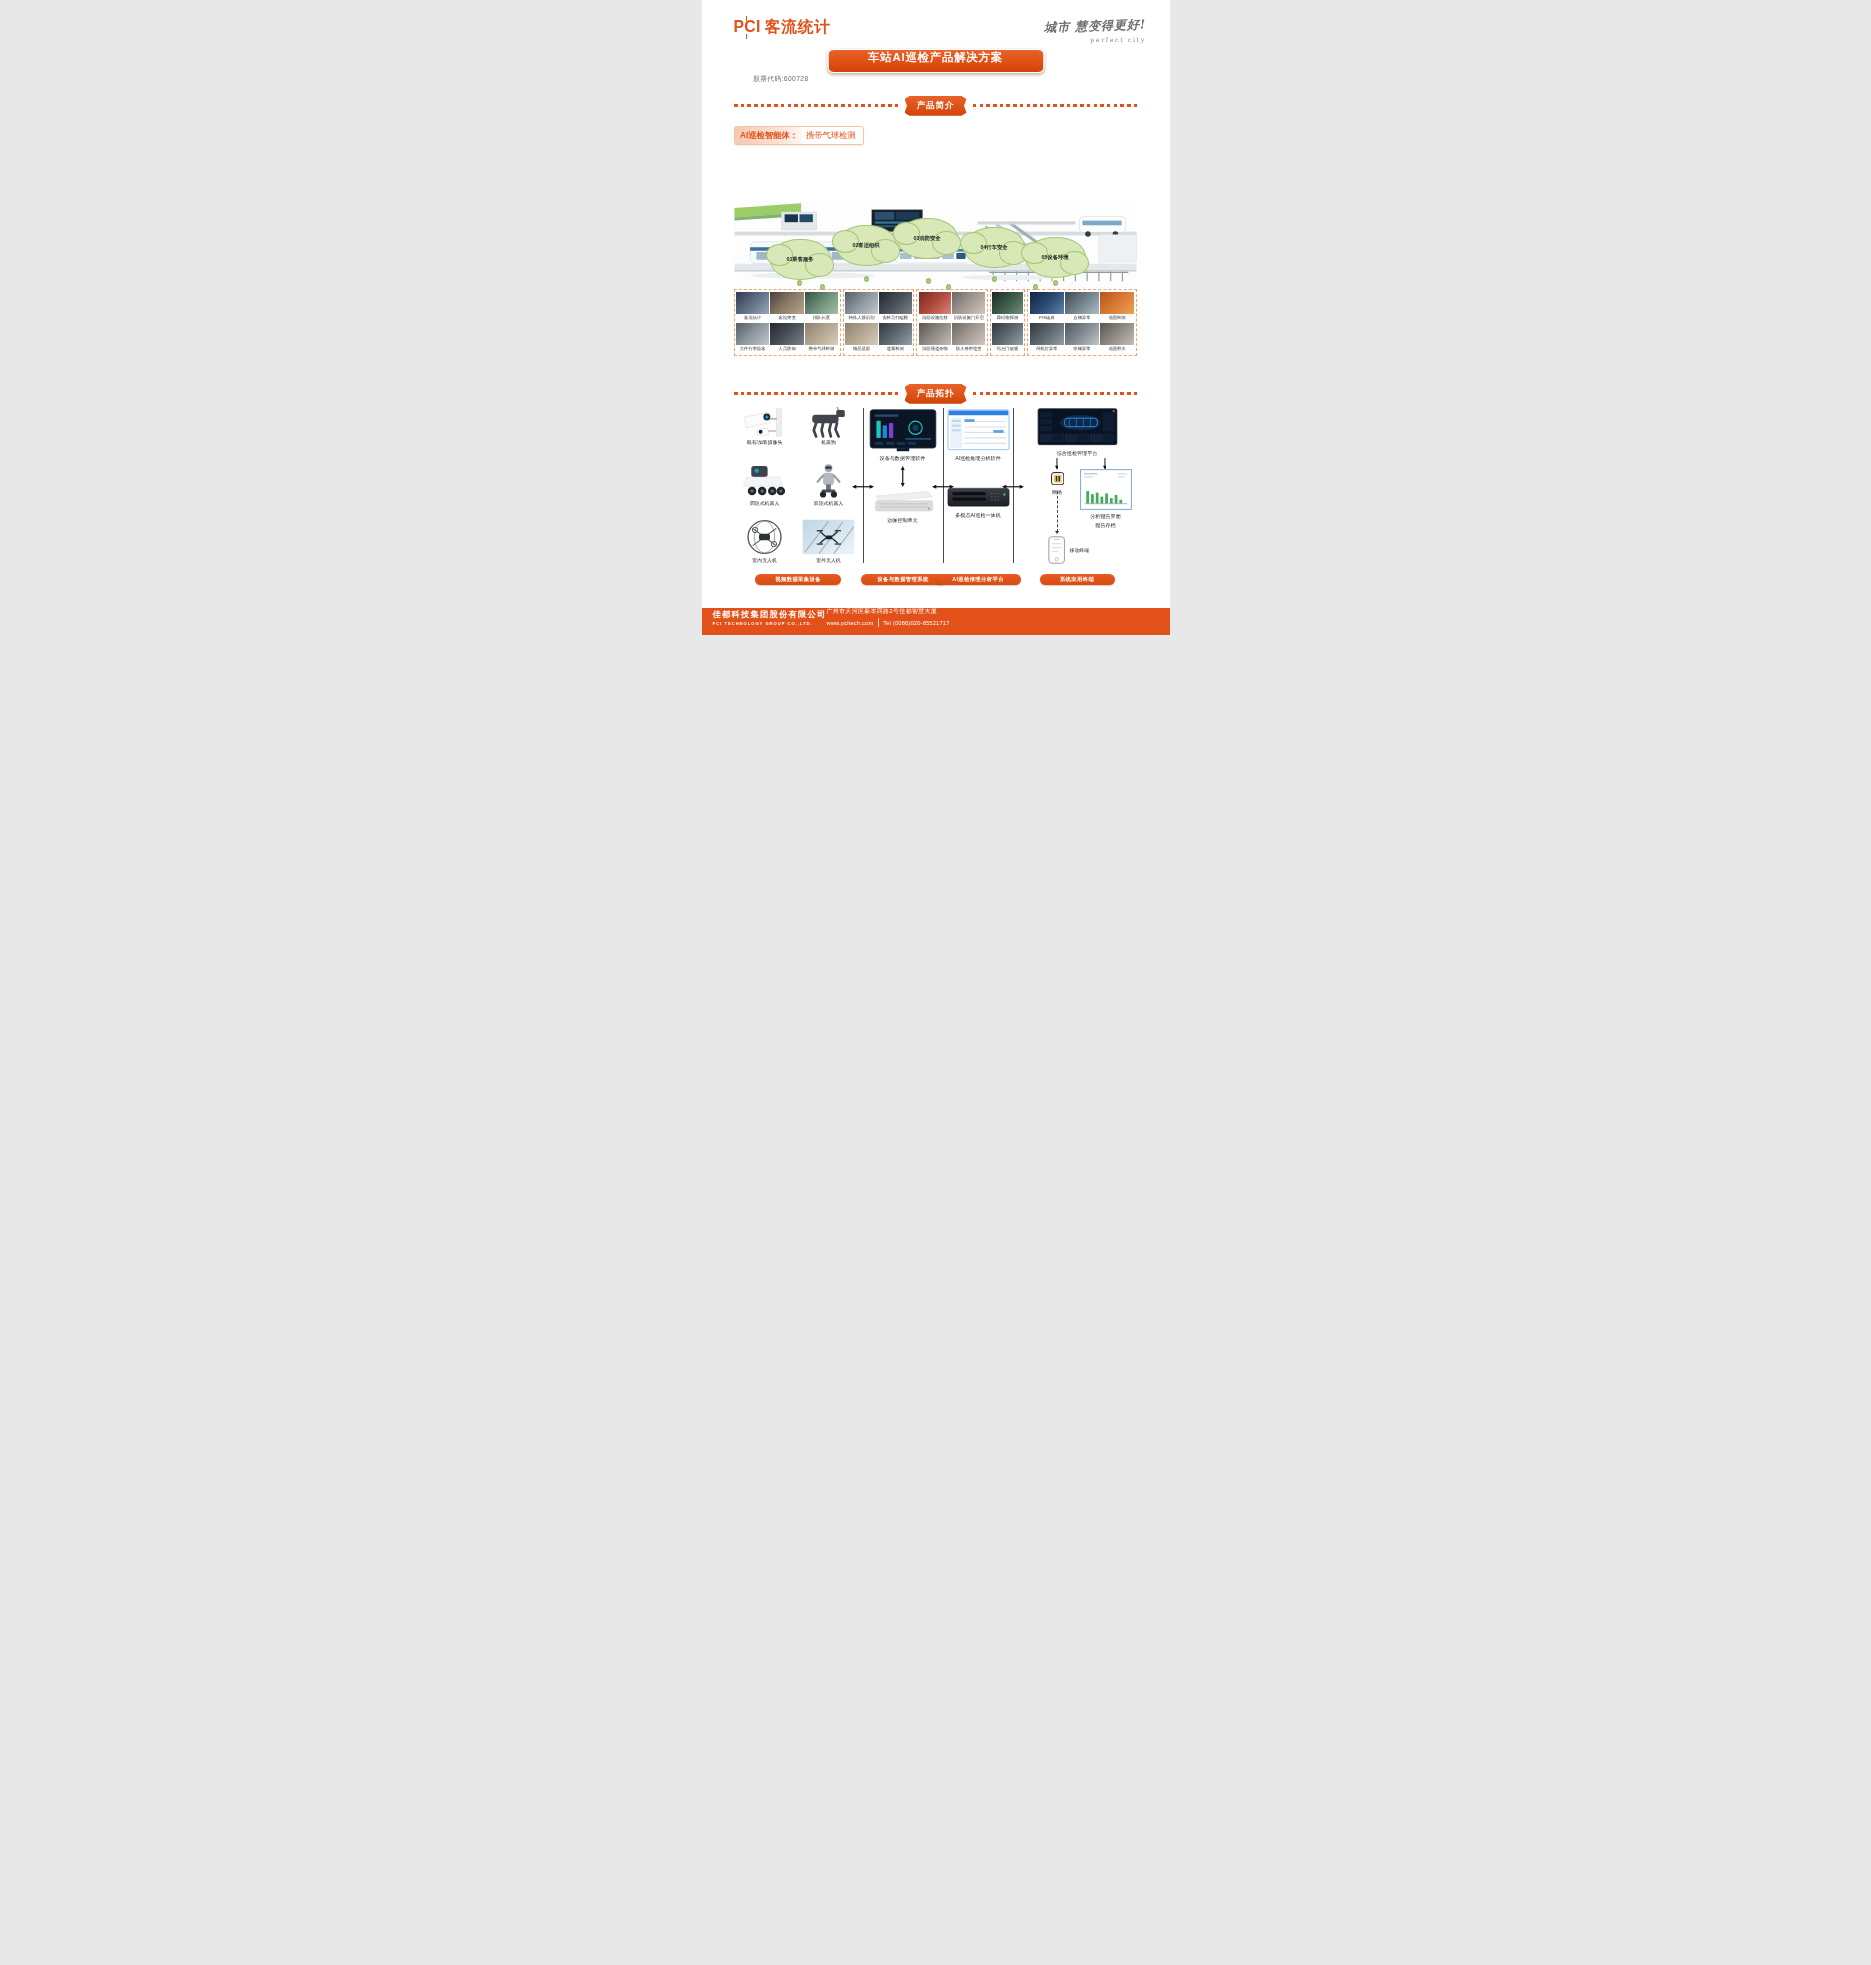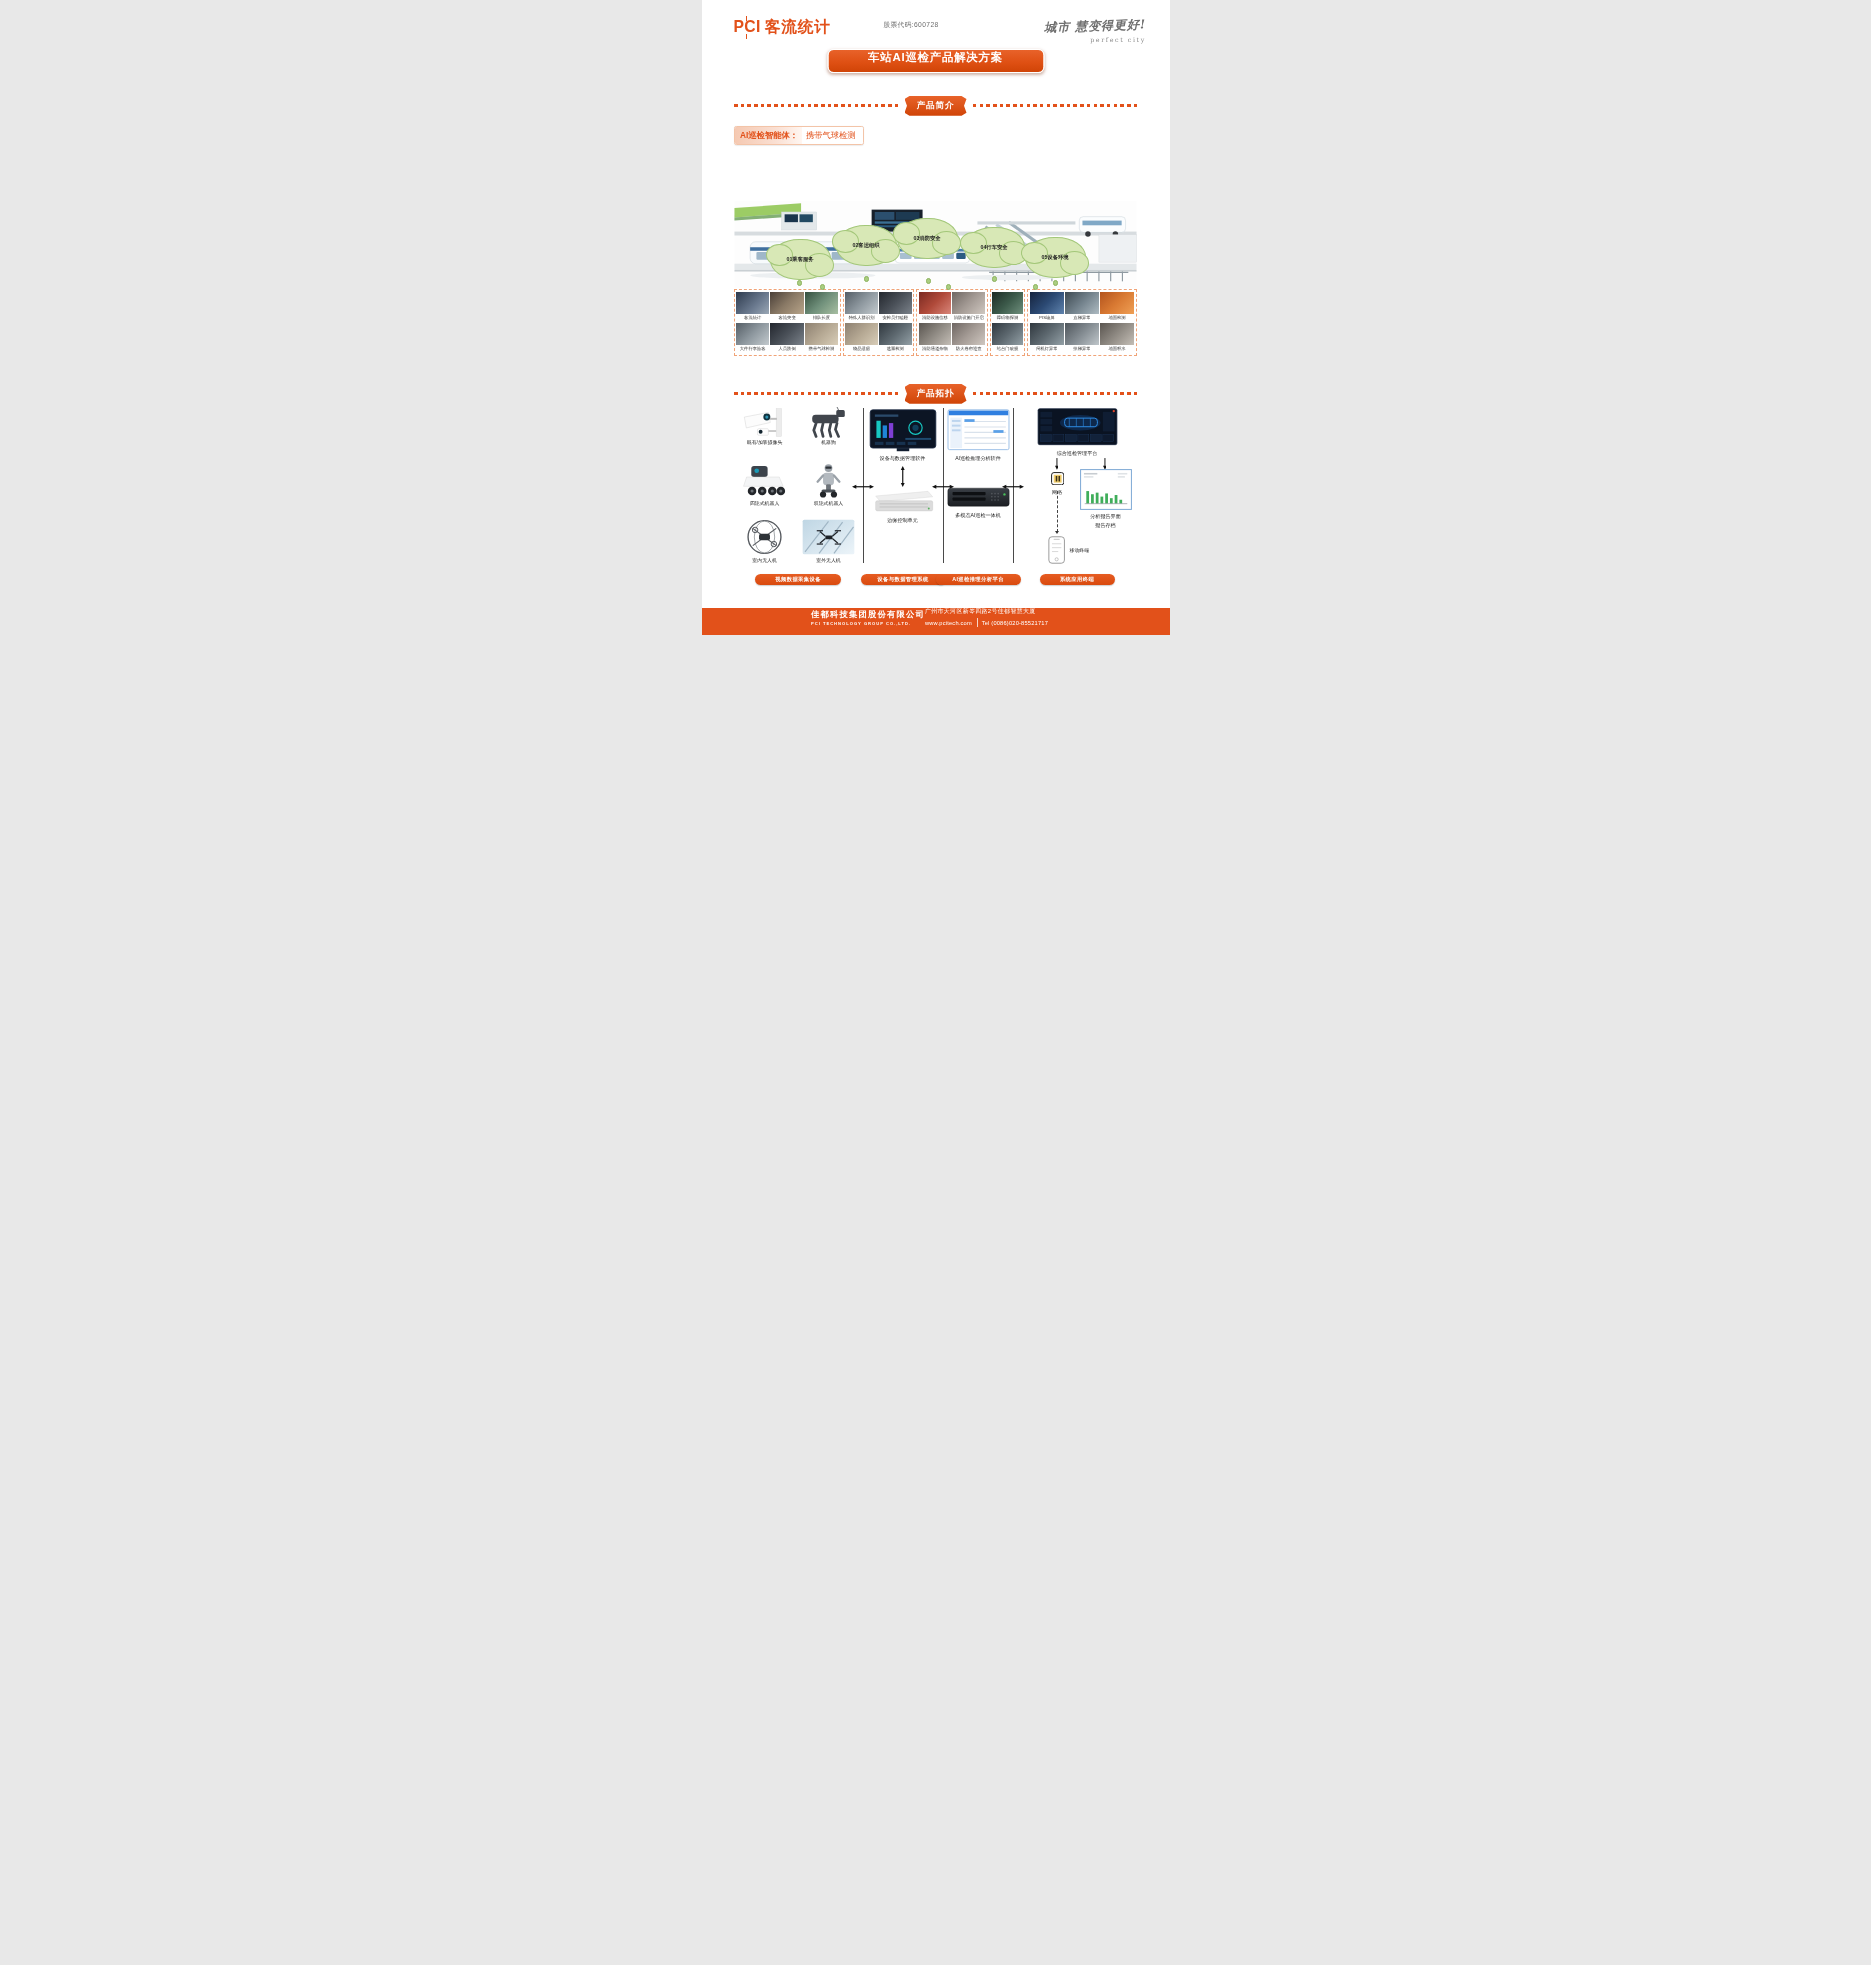--- a/index.html
+++ b/index.html
@@ -1,20 +1,20 @@
 <!DOCTYPE html>
 <html style="font-size:6.3px"><head>
 <meta charset="utf-8">
 <style>
   html,body{margin:0;padding:0;background:#e8e8e8;font-family:"Liberation Sans","DejaVu Sans",sans-serif;}
   .page{position:relative;width:468px;height:635px;margin:0 auto;background:#ffffff;overflow:hidden;}
 
   
   .header{position:absolute;top:17.3px;left:32px;right:23.6px;display:flex;justify-content:space-between;align-items:flex-start;}
-  .logo-block{display:flex;flex-direction:row;gap:33px;}
+  .logo-block{display:flex;flex-direction:column;gap:33px;}
   .logo-line{display:flex;align-items:baseline;gap:3.9px;}
   .logo-en{font-size:15.7px;font-weight:900;color:#E2511A;letter-spacing:0.4px;position:relative;}
   .logo-en:after{content:"";position:absolute;left:46%;top:-2.8px;width:1.2px;height:5.5px;background:#E2511A;}
   .logo-en:before{content:"";position:absolute;left:46%;bottom:-2.8px;width:1.2px;height:5.5px;background:#E2511A;}
   .logo-cn{font-size:15.7px;font-weight:900;color:#E2511A;letter-spacing:0.8px;}
   .stock{margin:3.9px 0 0 19.7px;font-size:6.7px;color:#6d6d6d;letter-spacing:0.4px;}
   .slogan{display:flex;flex-direction:column;align-items:center;margin-top:0.8px;}
   .slogan-cn{font-family:"DejaVu Serif","Liberation Serif",serif;font-style:italic;font-size:12.2px;font-weight:bold;color:#6f6f6f;transform:rotate(-2deg);letter-spacing:0.8px;}
   .slogan-en{font-family:"DejaVu Serif","Liberation Serif",serif;font-size:6.3px;color:#8b8b8b;letter-spacing:1.6px;margin-top:0.8px;align-self:flex-end;}
 
@@ -86,21 +86,21 @@
   .sublabel{position:absolute;font-size:4.9px;color:#222;white-space:nowrap;}
   .dashed-arrow{position:absolute;width:0;border-left:0.8px dashed #444;}
   .dashed-arrow:after{content:"";position:absolute;left:-2.4px;bottom:-3.9px;border:2px solid transparent;border-top:3.5px solid #333;}
 
   
   .pills{position:absolute;top:574px;left:32px;width:403px;height:11.8px;}
   .pill{position:absolute;height:11.4px;line-height:11.4px;border-radius:5.9px;background:linear-gradient(180deg,#E65C22,#D94A0E);
     color:#fff;font-size:5.3px;font-weight:bold;text-align:center;box-shadow:0 0.8px 1.2px rgba(0,0,0,.25);letter-spacing:0.4px;}
 
   
-  .footer{position:absolute;left:0;right:0;bottom:0;height:27.5px;background:#E2511A;display:flex;justify-content:center;align-items:center;padding:0 23px 8px 11px;box-sizing:border-box;}
+  .footer{position:absolute;left:0;right:0;bottom:0;height:27.5px;background:#E2511A;display:flex;justify-content:flex-start;align-items:center;padding:0 23px 8px 11px;box-sizing:border-box;}
   .f-left{display:flex;flex-direction:column;}
   .f-cn{color:#fff;font-size:8.3px;font-weight:900;letter-spacing:1.2px;}
   .f-en{color:#fff;font-size:4.1px;font-weight:bold;letter-spacing:1px;margin-top:1.2px;}
   .f-right{display:flex;flex-direction:column;align-items:flex-start;}
   .f-addr{color:#fff;font-size:5.9px;letter-spacing:0.4px;}
   .f-row{display:flex;align-items:center;gap:4.7px;margin-top:2px;}
   .f-site,.f-tel{color:#fff;font-size:5.7px;letter-spacing:0.2px;text-decoration:none;}
   .f-div{width:0.4px;height:8.6px;background:rgba(255,255,255,.75);}
 </style>
 </head>

